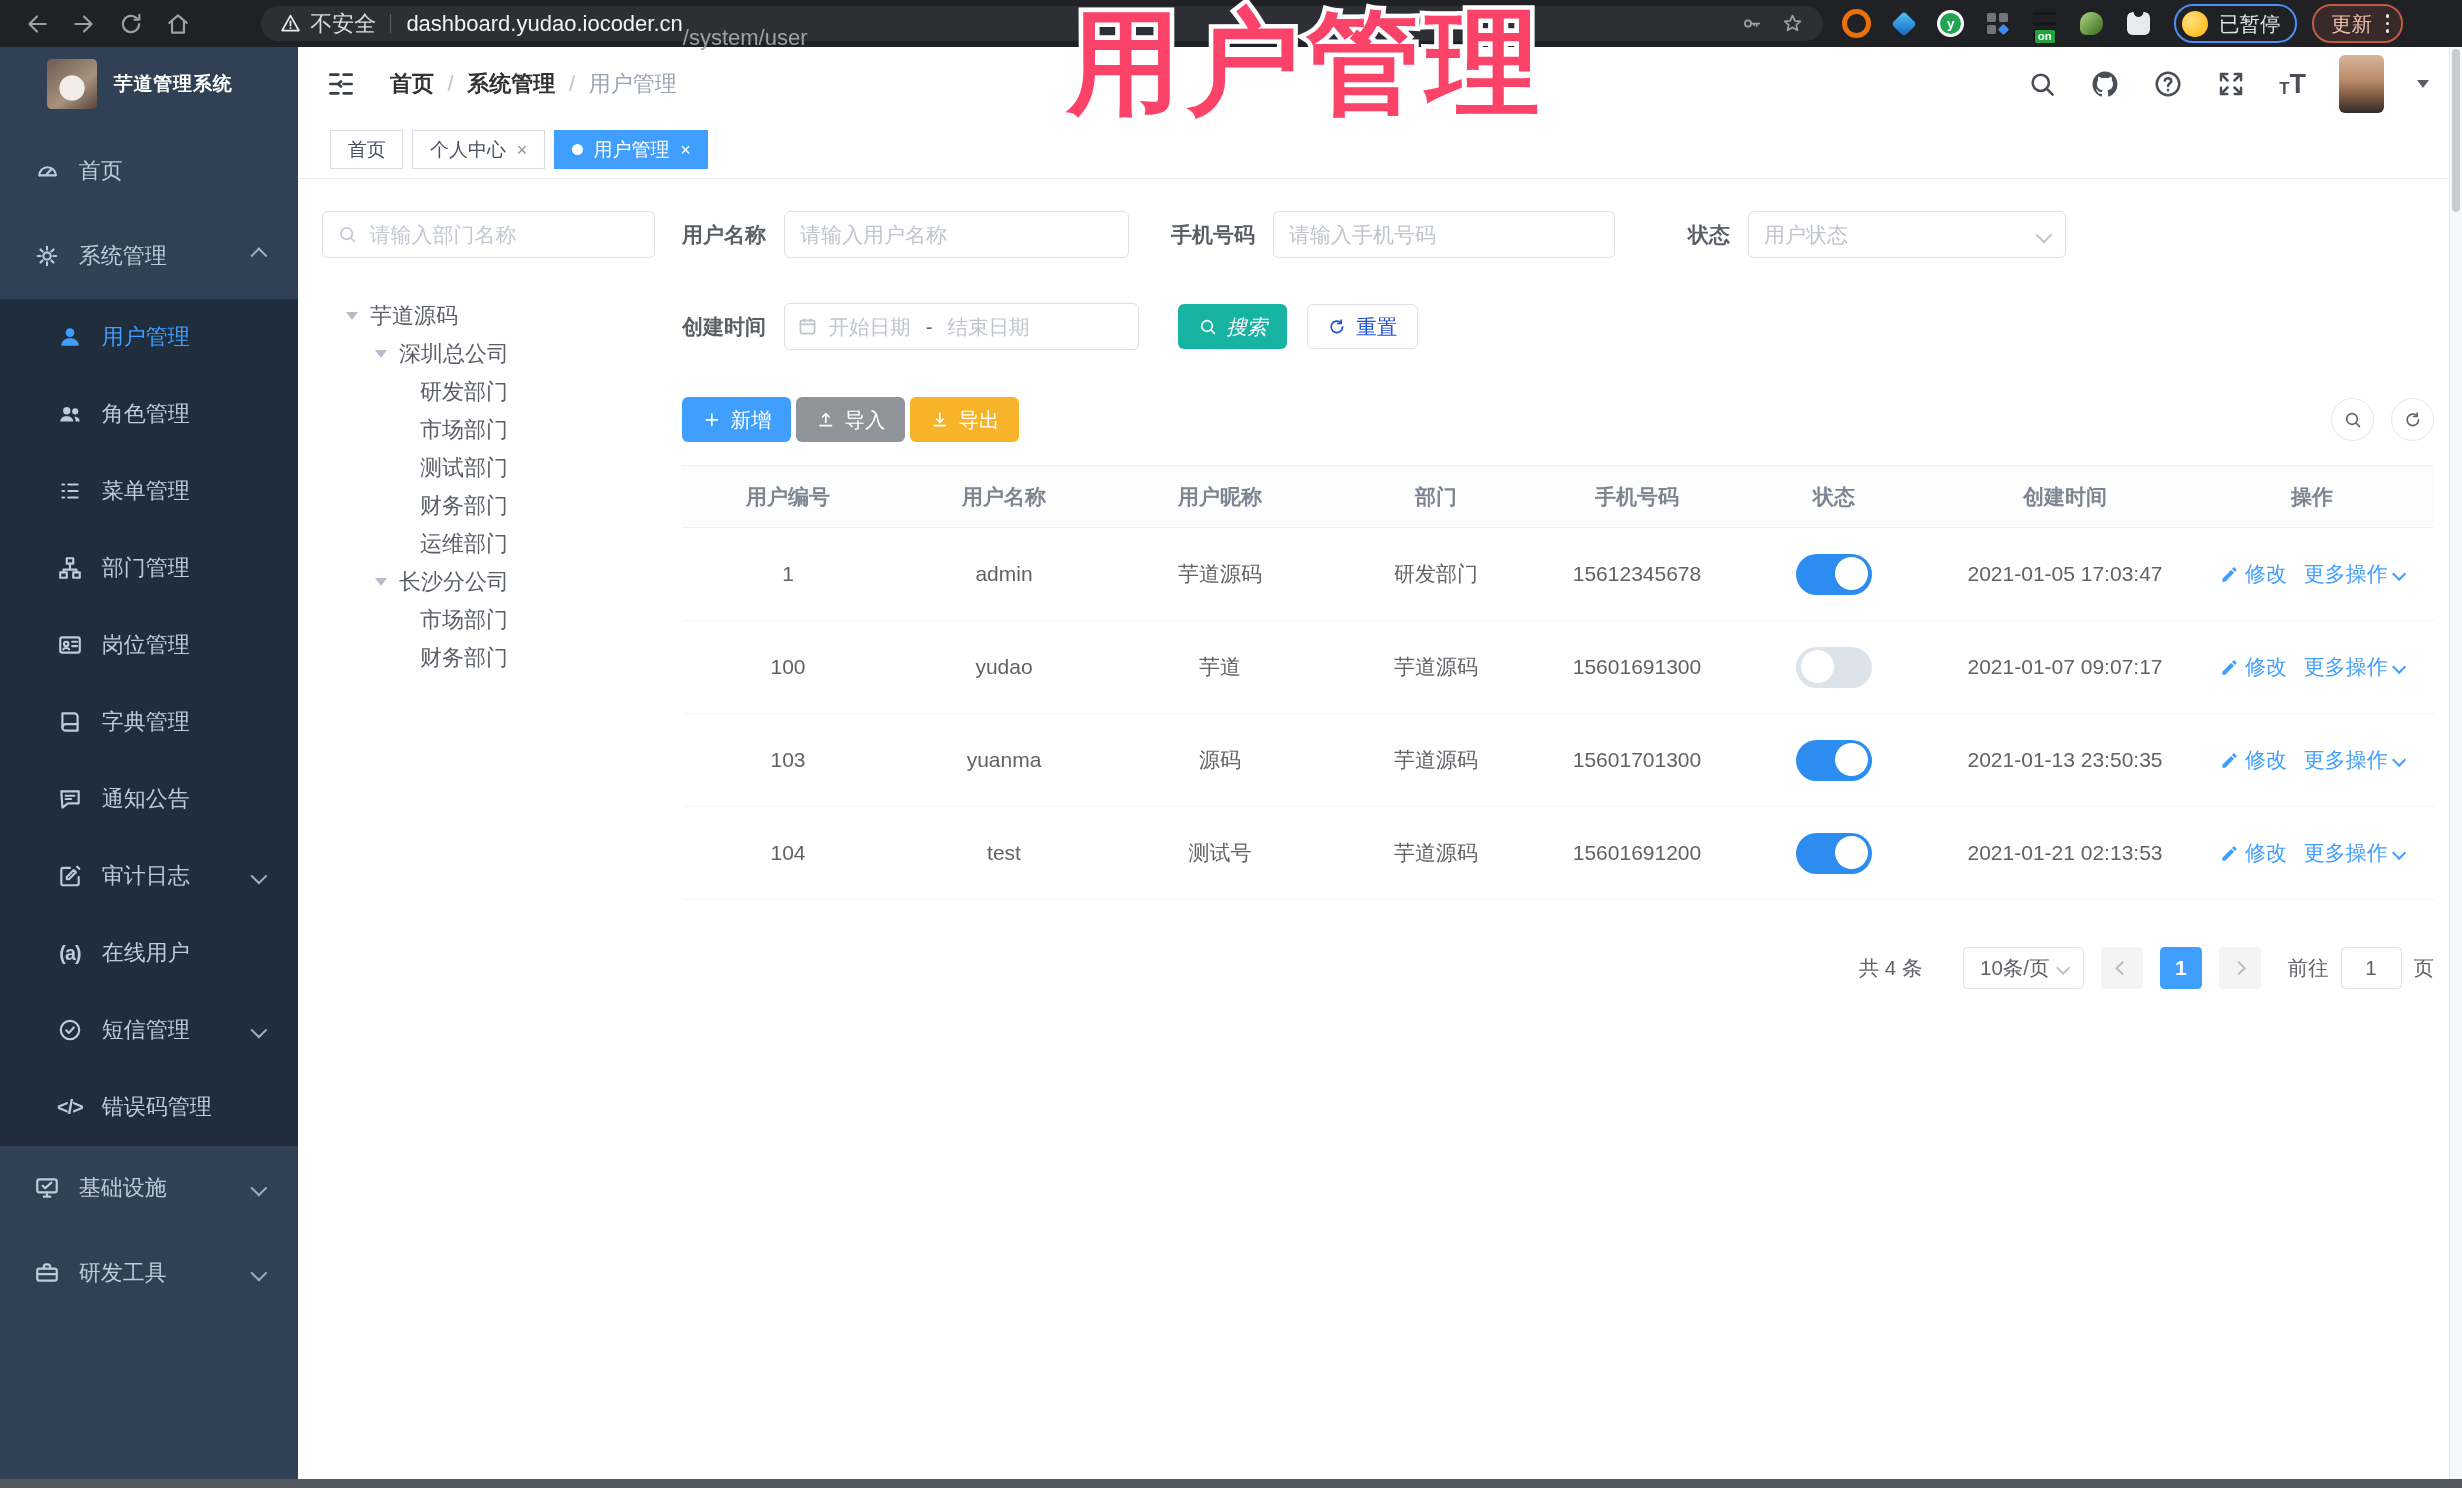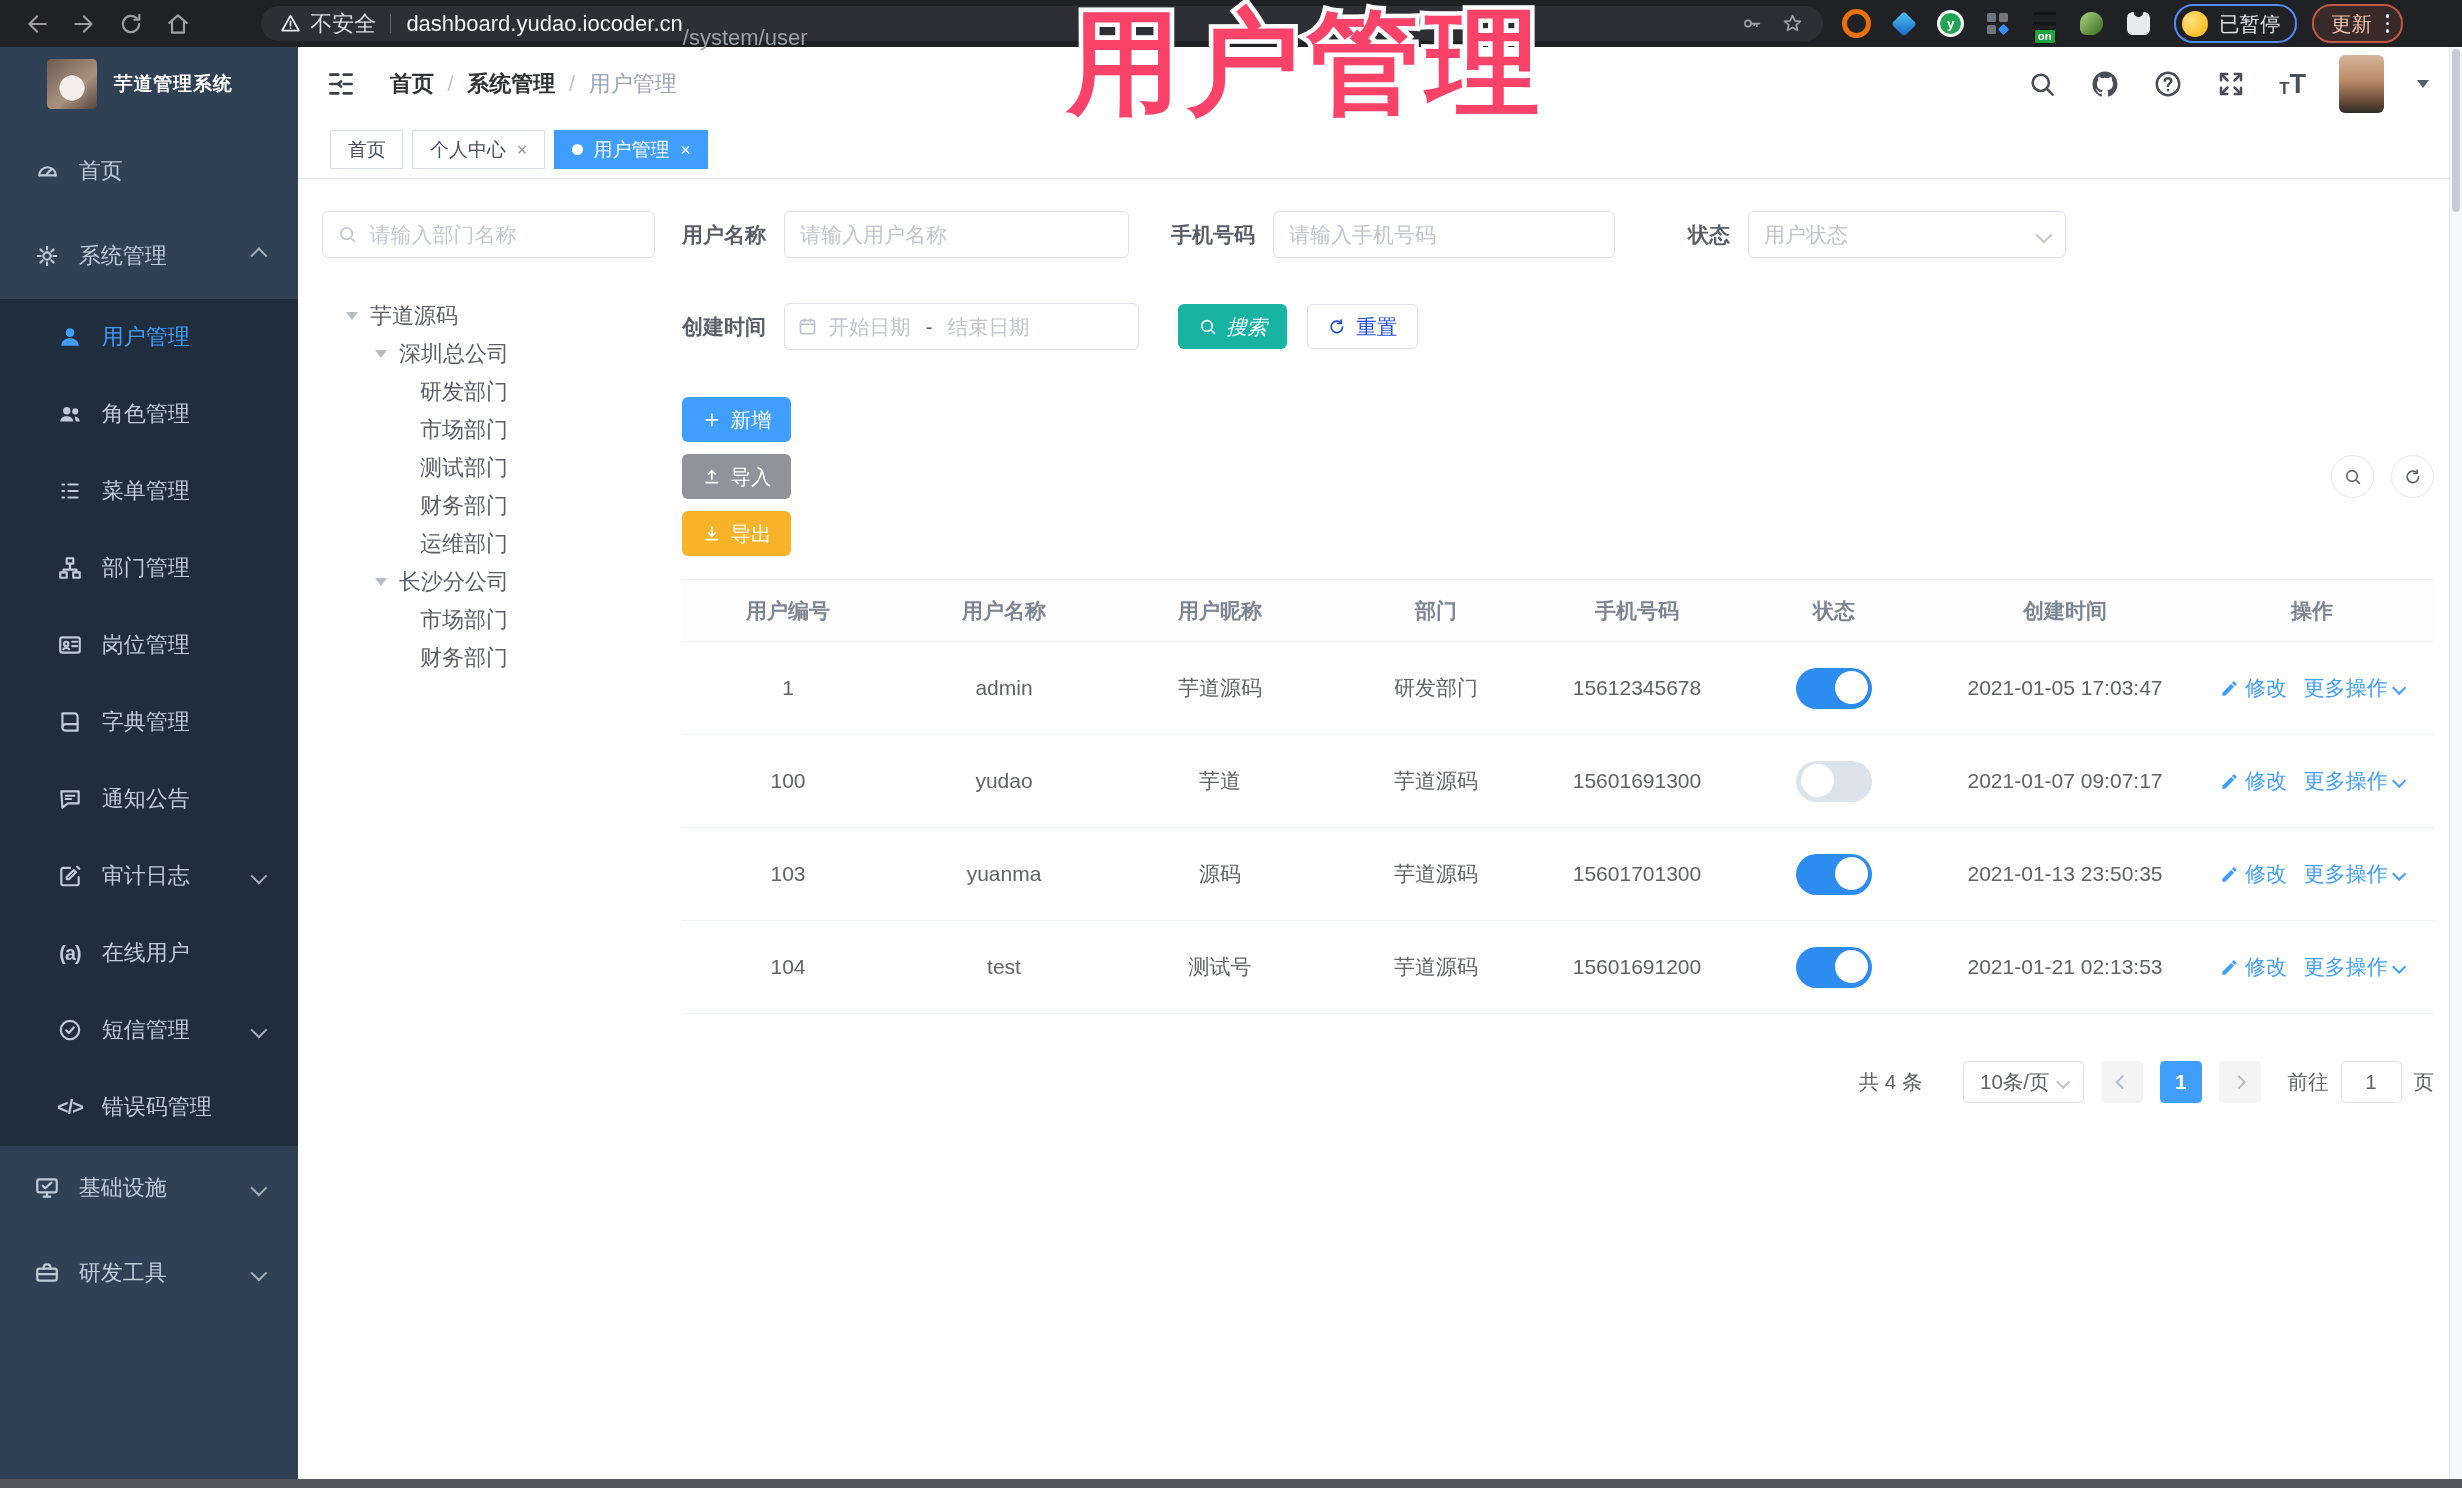--- a/index.html
+++ b/index.html
@@ -127,21 +127,21 @@
   .dater .dsep{color:#606266;margin:0 4.5px;}
   .btn{height:45px;border-radius:6px;font-size:20.5px;display:inline-flex;align-items:center;justify-content:center;
        gap:9px;padding:0 19.7px;border:none;cursor:pointer;font-family:inherit;}
   .btn svg{width:19.7px;height:19.7px;}
   .btn-search{background:#17b3a3;color:#fff;}
   .btn-reset{background:#fff;border:1.5px solid #dcdfe6;color:#1d4ed8;}
   .btn-add{background:#409EFF;color:#fff;}
   .btn-import{background:#909399;color:#fff;}
   .btn-export{background:#f7b32a;color:#fff;}
   .toolrow{display:flex;align-items:center;margin-top:47px;}
-  .toolrow .grp{display:flex;gap:12px;flex-direction:column;}
+  .toolrow .grp{display:flex;gap:5px;}
   .toolrow .right{margin-left:auto;display:flex;gap:16.7px;}
   .cbtn{width:41px;height:41px;border-radius:50%;border:1.5px solid #e2e6ec;background:#fff;color:#5f6368;
         display:flex;align-items:center;justify-content:center;}
   .cbtn svg{width:19.7px;height:19.7px;}
 
   .grid{display:grid;grid-template-columns:212px 220px 212px 220px 182px 212px 250px 244px;align-items:center;}
   .thead{margin-top:23px;height:61px;border-top:1.5px solid #eef2f7;border-bottom:1.5px solid #eef2f7;
          background:#fdfdfe;font-size:21px;font-weight:bold;color:#7d8592;text-align:center;}
   .trow{height:92px;border-bottom:1.5px solid #eef3f8;font-size:21px;color:#606266;text-align:center;}
   .trow .cell{display:flex;justify-content:center;align-items:center;gap:6px;}

